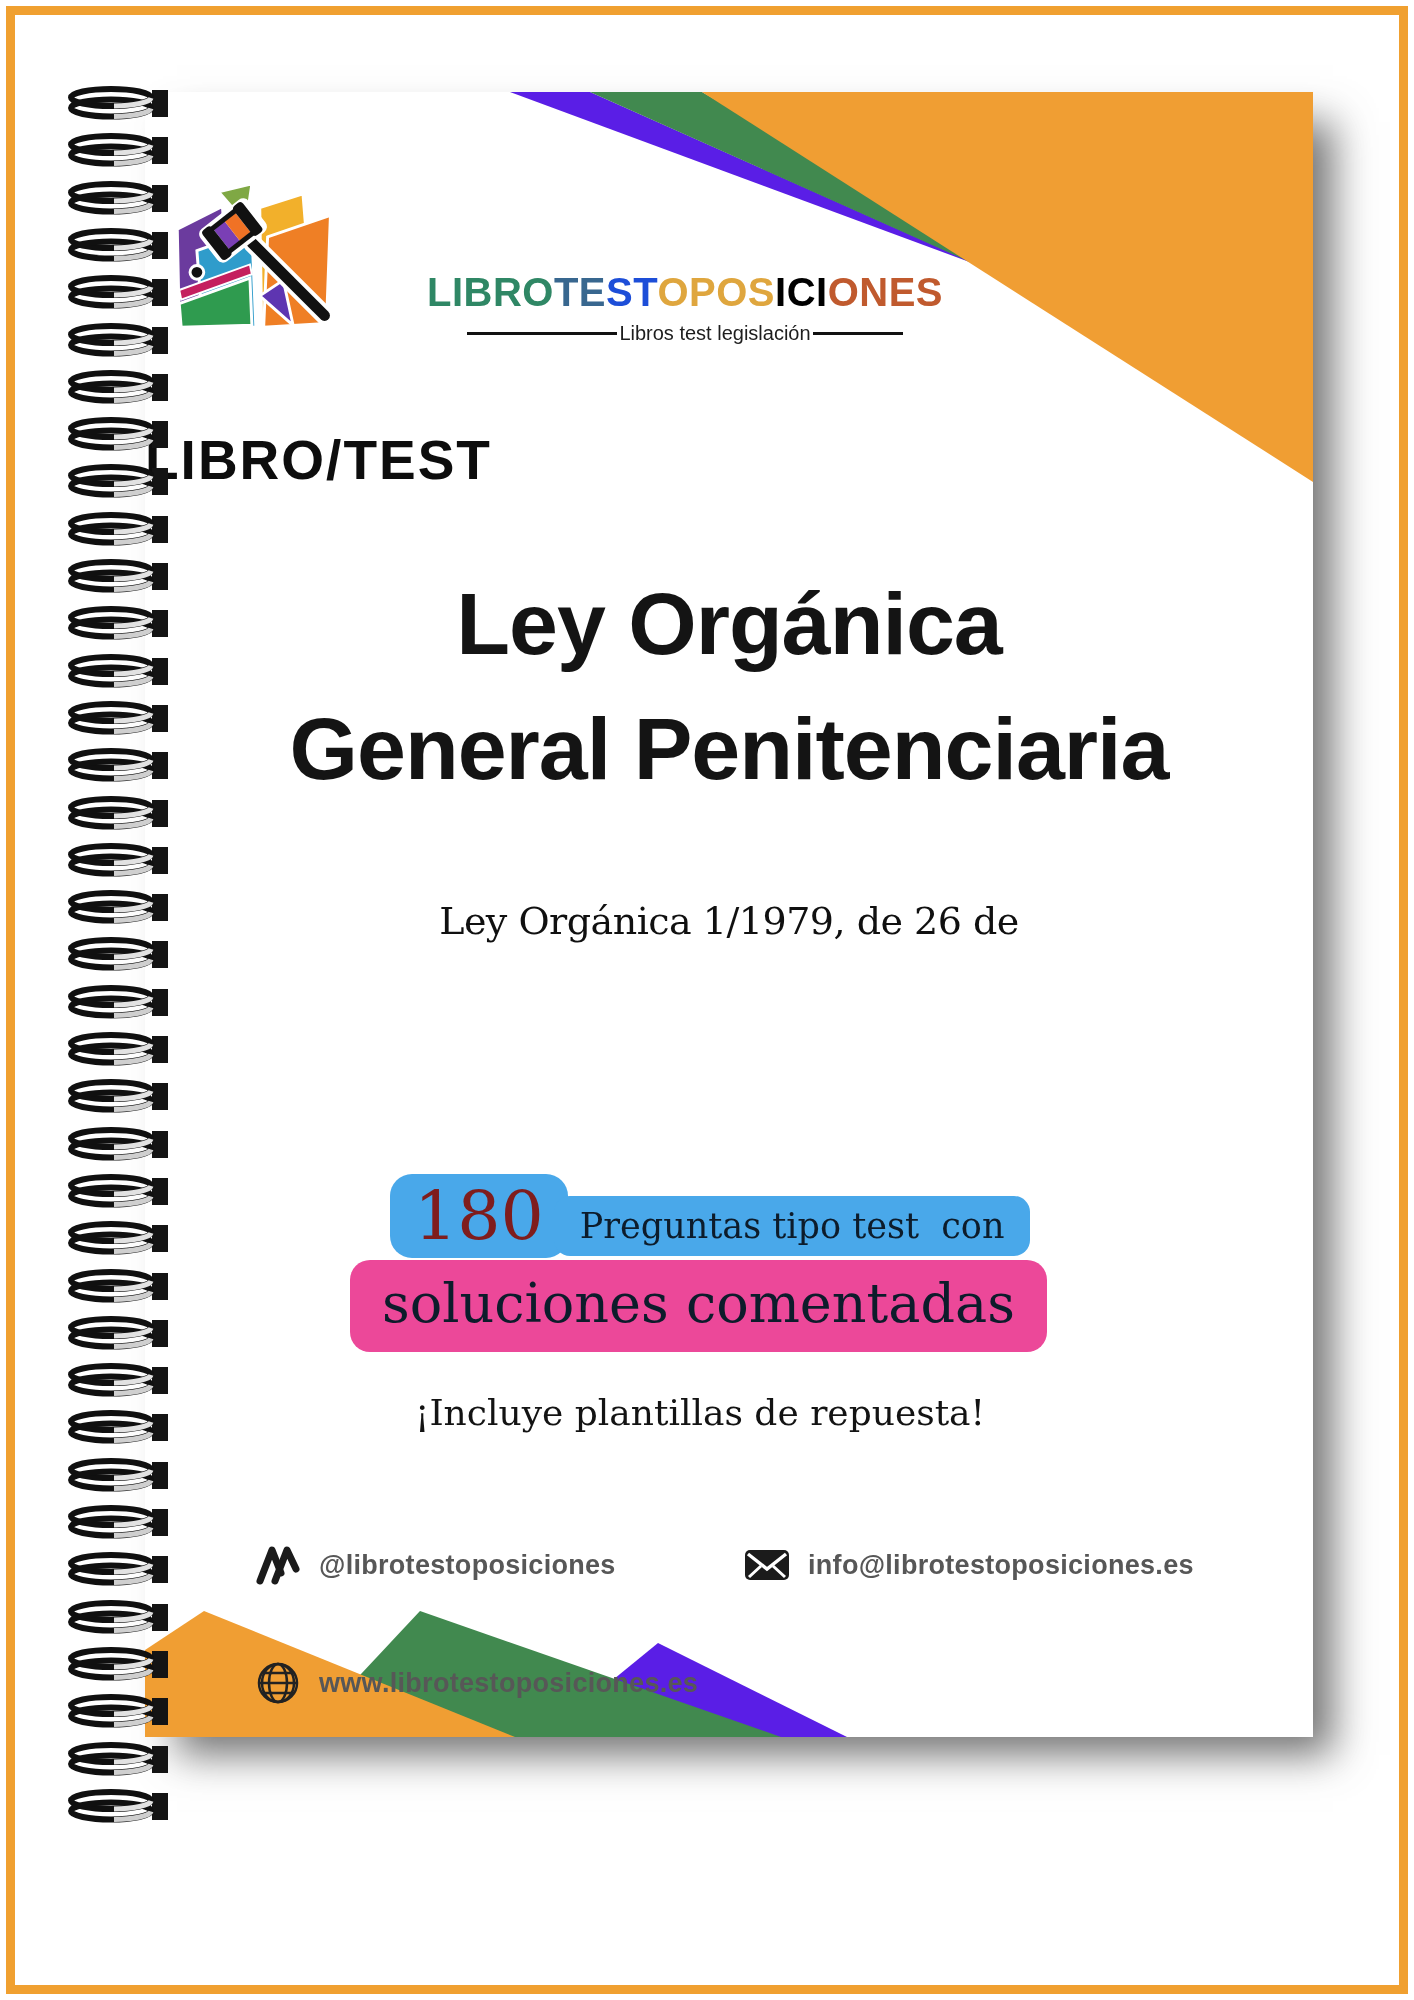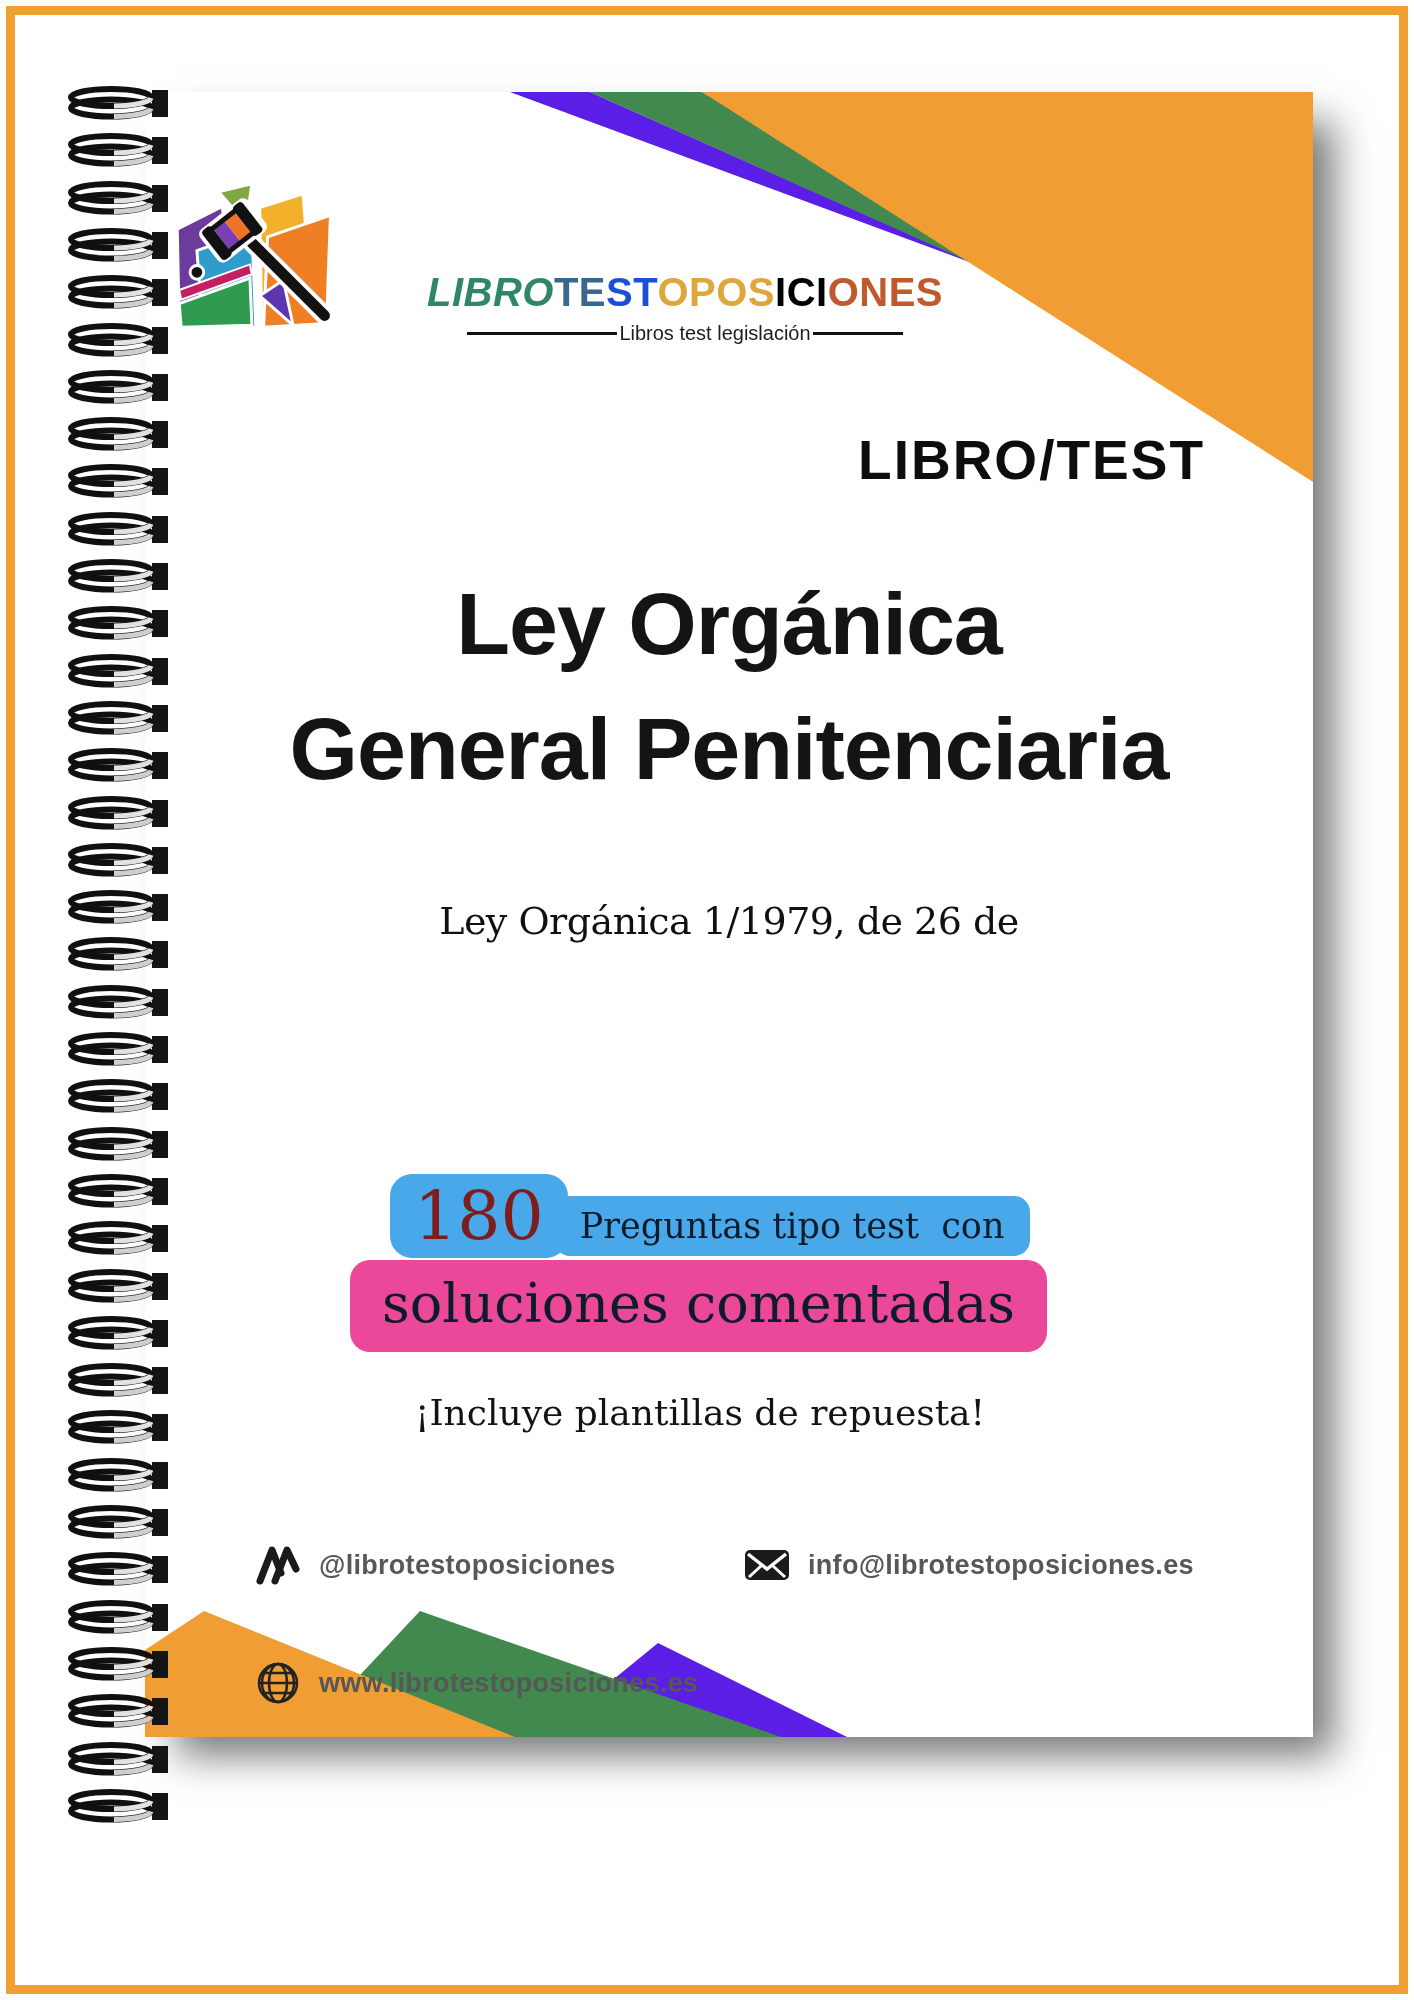--- a/index.html
+++ b/index.html
@@ -14,21 +14,21 @@
   
   #logo-icon{position:absolute;left:12px;top:88px;width:178px;height:162px;}
   #logo-text{position:absolute;left:250px;top:178px;width:580px;text-align:center;}
   #brand-wordmark{font-size:40px;font-weight:bold;letter-spacing:.5px;line-height:44px;white-space:nowrap;}
   #tagline-row{display:flex;align-items:center;justify-content:center;margin-top:8px;}
   .tag-line{height:0;border-top:3px solid #111;}
   .tag-line.left{width:150px;}
   .tag-line.right{width:90px;}
   #tagline{font-size:20px;color:#1d1d1d;padding:0 2px;white-space:nowrap;}
   
-  #kicker{position:absolute;left:0;top:336px;width:1060px;text-align:right;
+  #kicker{position:absolute;left:0;top:336px;width:1060px;text-align:left;
           font-size:55px;font-weight:800;letter-spacing:2px;color:#0d0d0d;}
   #title{position:absolute;left:0;top:470px;width:1168px;text-align:center;
          font-size:88px;font-weight:800;letter-spacing:-1px;line-height:1.42;color:#141414;}
   #subtitle{position:absolute;left:34px;top:795px;width:1100px;text-align:center;
             font-family:"DejaVu Serif",serif;font-size:38px;letter-spacing:-.5px;
             line-height:68px;color:#101010;}
   
   .chip{color:#0D1C2B;font-family:"DejaVu Serif",serif;border-radius:20px;background:#49A8EA;}
   #badge-row{position:absolute;left:245px;top:1082px;display:flex;align-items:flex-start;}
   #badge-180{font-size:68px;line-height:84px;padding:0 24px;border-radius:22px;}
@@ -86,21 +86,21 @@
         <rect x="76" y="37" width="14" height="30" fill="#F07225"></rect>
         <rect x="50" y="33" width="12" height="38" rx="4" fill="#111"></rect>
         <rect x="90" y="33" width="12" height="38" rx="4" fill="#111"></rect>
         <rect x="61" y="35" width="30" height="5" fill="#111"></rect>
         <rect x="61" y="64" width="30" height="5" fill="#111"></rect>
       </g>
       <circle cx="40" cy="94" r="7" fill="#111" stroke="#fff" stroke-width="3"></circle>
     </svg>
 
     <div id="logo-text">
-      <div id="brand-wordmark"><span style="color: rgb(47, 135, 101); font-style: italic;">LIBRO</span><span style="color: rgb(56, 103, 143);">TE</span><span style="color: #1d4ed8;">ST</span><span style="color: rgb(223, 166, 62);">OPOS</span><span style="color: #000000;">ICI</span><span style="color: rgb(192, 90, 46);">ONES</span></div>
+      <div id="brand-wordmark"><span style="color: rgb(47, 135, 101);">LIBRO</span><span style="color: rgb(56, 103, 143);">TE</span><span style="color: #1d4ed8;">ST</span><span style="color: rgb(223, 166, 62);">OPOS</span><span style="color: #000000;">ICI</span><span style="color: rgb(192, 90, 46);">ONES</span></div>
       <div id="tagline-row">
         <span class="tag-line left"></span>
         <span id="tagline">Libros test legislación</span>
         <span class="tag-line right"></span>
       </div>
     </div>
 
     <div id="kicker">LIBRO/TEST</div>
 
     <div id="title">

